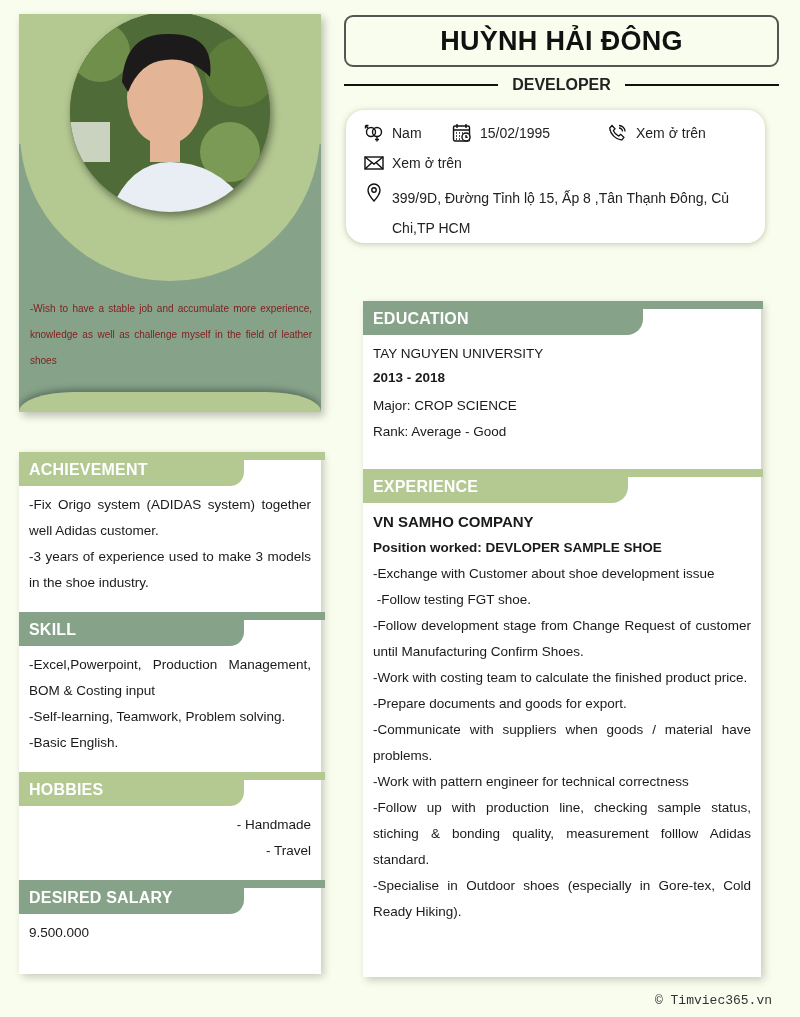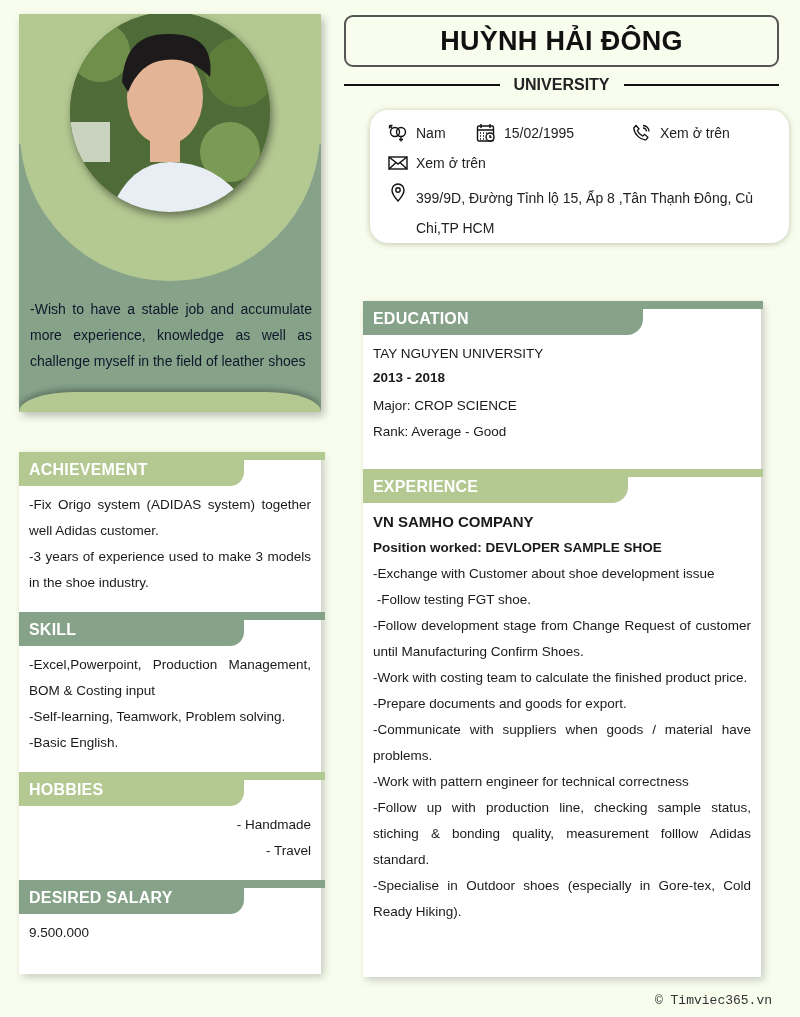--- a/index.html
+++ b/index.html
@@ -28,21 +28,21 @@
   .avatar {
     position: absolute; left: 50px; top: 29px; width: 200px; height: 200px; border-radius: 50%;
     overflow: hidden;
     box-shadow: 2px 4px 8px rgba(0,0,0,0.45);
     background: radial-gradient(circle at 50% 35%, #e6b99c 0 18%, transparent 19%),
                 linear-gradient(#3f5b2d, #6d8b47);
   }
   .avatar svg { width: 100%; height: 100%; display: block; }
   .objective {
     position: absolute; left: 11px; top: 282px; width: 282px;
-    font-size: 14px; line-height: 26px; text-align: justify; color: #0f172a;
+    font-size: 10px; line-height: 26px; text-align: justify; color: #7f1d1d;
   }
   .profile-bottom {
     position: absolute; left: 0; bottom: 0; width: 302px; height: 20px;
     background: #b4c992;
     border-top-left-radius: 60px 22px; border-top-right-radius: 60px 22px;
     box-shadow: 0 -3px 6px rgba(0,0,0,0.3);
   }
 
   
   .name-box {
@@ -53,21 +53,21 @@
   }
   .role-row {
     position: absolute; left: 344px; top: 73px; width: 435px; height: 24px;
     display: flex; align-items: center;
   }
   .role-line { flex: 1; height: 2px; background: #111; }
   .role-text { padding: 0 14px; font-size: 16px; font-weight: bold; color: #222; }
 
   
   .contact-card {
-    position: absolute; left: 370px; top: 110px; width: 419px; height: 133px;
+    position: absolute; left: 346px; top: 110px; width: 419px; height: 133px;
     background: #fff; border-radius: 18px;
     box-shadow: 0 1px 6px rgba(120,130,90,0.45);
     font-size: 14px; color: #222;
   }
   .c-item { position: absolute; display: flex; align-items: center; height: 22px; }
   .c-item .ic { width: 20px; height: 20px; margin-right: 8px; display: inline-block; }
   .c-item .ic svg { width: 20px; height: 20px; display: block; }
   .addr { position: absolute; left: 46px; top: 73px; width: 345px; line-height: 30px; }
   .addr-icon { position: absolute; left: 18px; top: 72px; width: 20px; height: 20px; }
 
@@ -119,21 +119,21 @@
       </svg>
     </div>
   </div>
   <div class="objective">-Wish to have a stable job and accumulate more experience, knowledge as well as challenge myself in the field of leather shoes</div>
   <div class="profile-bottom"></div>
 </div>
 
 <div class="name-box">HUỲNH HẢI ĐÔNG</div>
 <div class="role-row">
   <div class="role-line"></div>
-  <div class="role-text">UNIVERSITY</div>
+  <div class="role-text">DEVELOPER</div>
   <div class="role-line"></div>
 </div>
 
 <div class="contact-card">
   <div class="c-item" style="left:18px; top:12px;">
     <span class="ic">
       <svg viewBox="0 0 20 20" fill="none" stroke="#111" stroke-width="1.4">
         <circle cx="7" cy="9" r="4.5"></circle>
           <circle cx="13" cy="9" r="4.5"></circle>
         <path d="M13 13.5v5M11 16.5h4M4 5L1.5 2.5M1.5 2.5h3M1.5 2.5v3"></path>

